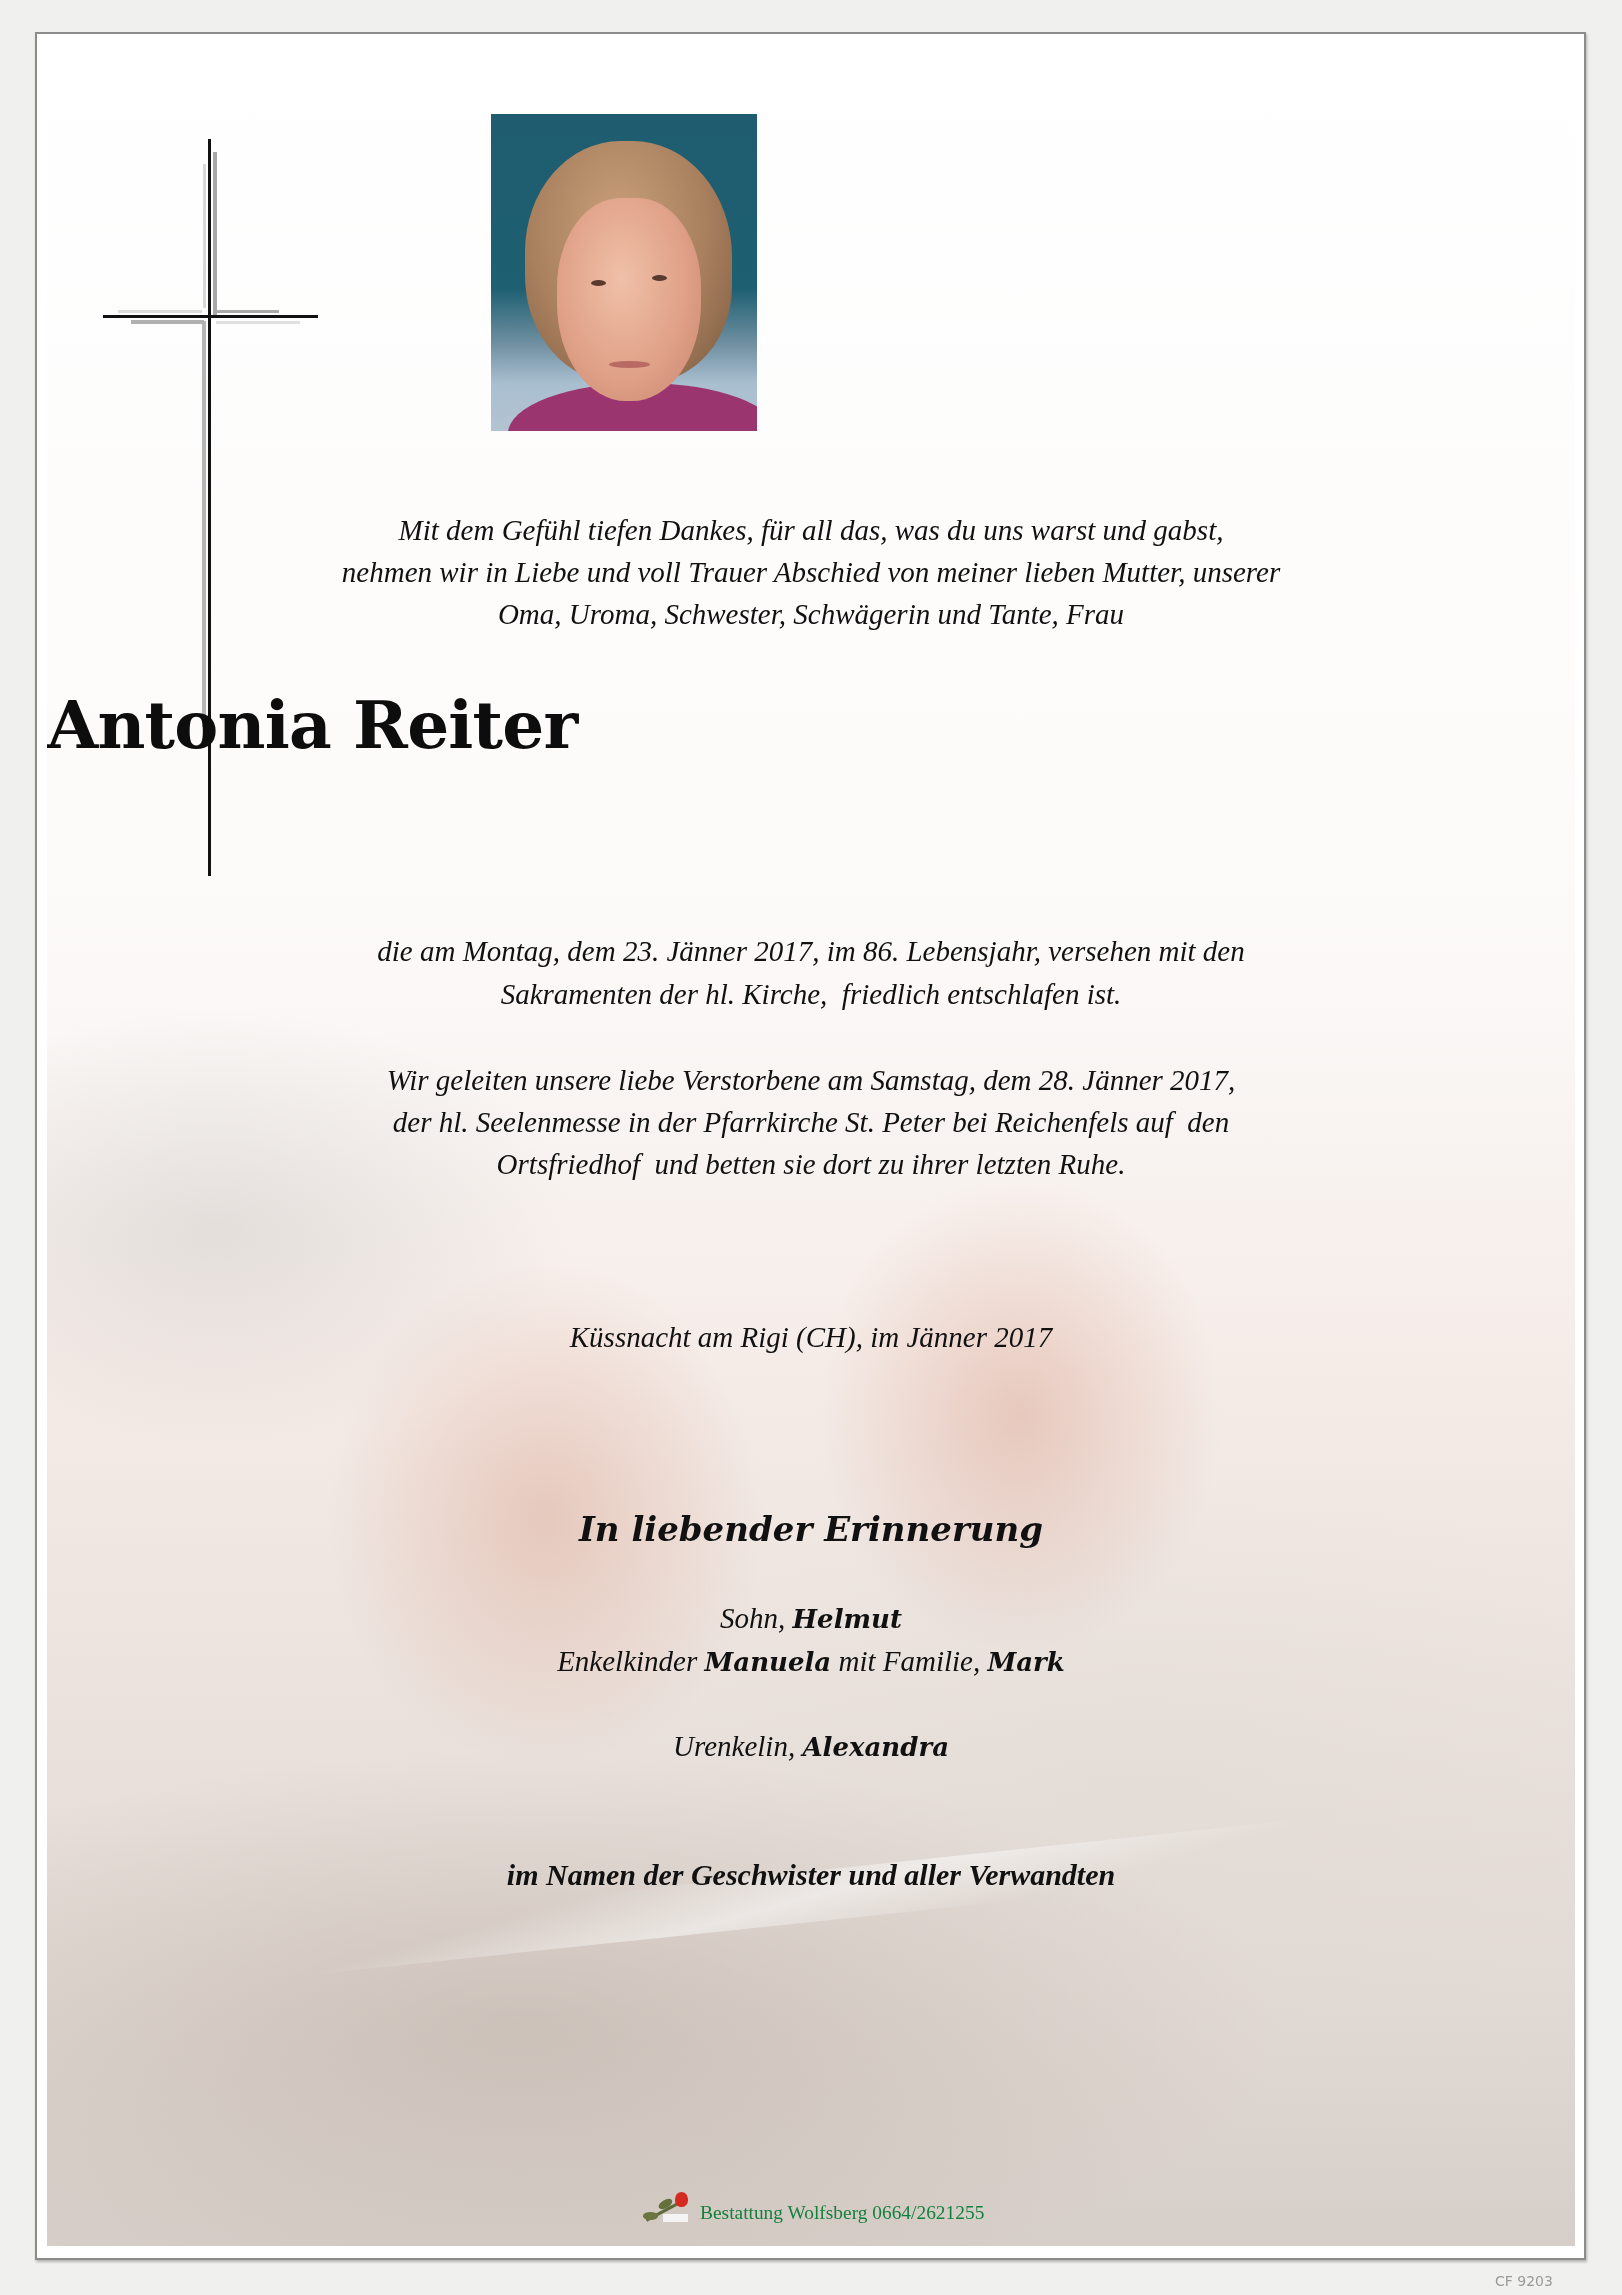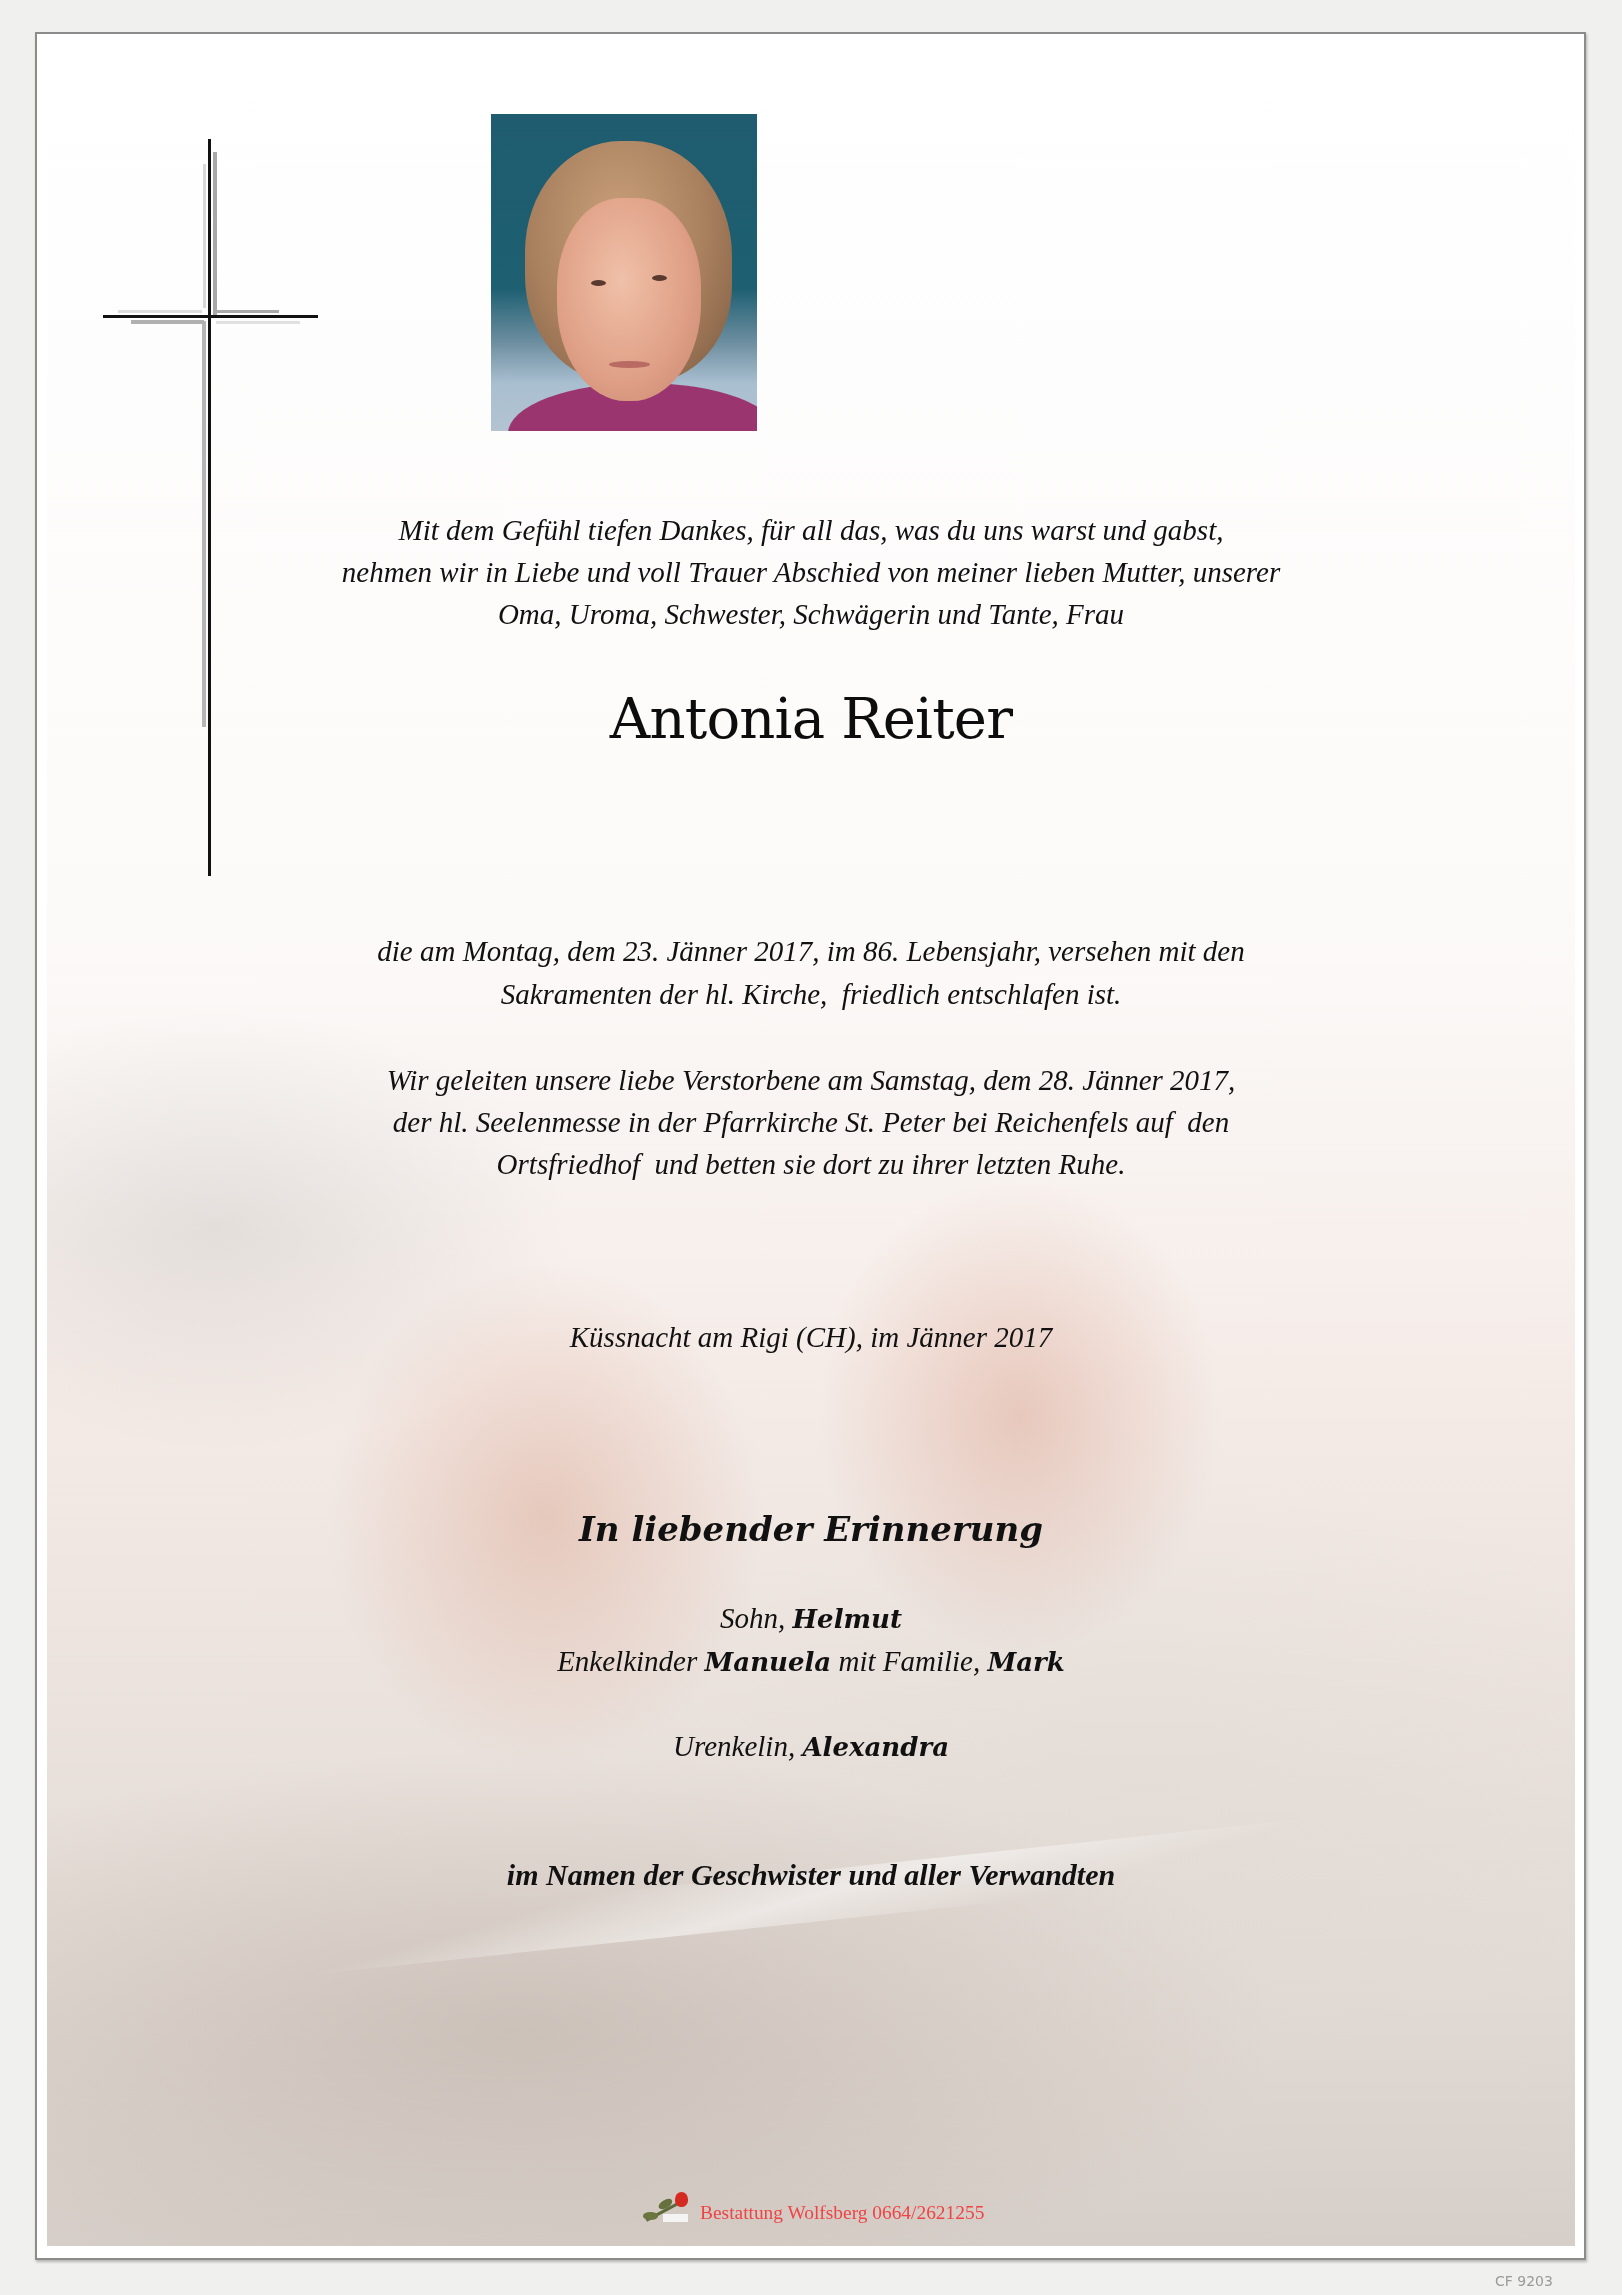--- a/index.html
+++ b/index.html
@@ -78,36 +78,36 @@
 
   
   .poem {
     position: absolute; left: 862px; top: 57px; width: 524px; text-align: center;
     font-family: "DejaVu Serif", serif; font-style: italic;
     font-size: 24.5px; line-height: 35px; color: #151515;
   }
 
   .intro { top: 463px; font-size: 29px; line-height: 42px; font-family: "Liberation Serif", serif; font-style: italic; }
   .name {
-    position: absolute; left: 0; width: 1528px; top: 640px; text-align: center;
-    font-family: "DejaVu Serif", serif; font-weight: normal; font-size: 56px; color: #0d0d0d;
+    position: absolute; left: 0; width: 1528px; top: 640px; 
+    font-family: "DejaVu Serif", serif; font-weight: bold; font-size: 66px; color: #0d0d0d;
     letter-spacing: -0.8px;
   }
   .death { top: 884px; font-size: 29px; line-height: 43px; font-family: "Liberation Serif", serif; }
   .funeral { top: 1013px; font-size: 29px; line-height: 42px; font-family: "Liberation Serif", serif; }
   .place { top: 1270px; font-size: 29px; line-height: 42px; font-family: "Liberation Serif", serif; }
   .memory { top: 1460px; font-size: 34px; line-height: 46px; font-family: "DejaVu Serif", serif; font-weight: bold; }
   .family { top: 1551px; font-size: 29px; line-height: 42px; font-family: "Liberation Serif", serif; }
   .family .gap { height: 42px; }
   .family b { font-family: "DejaVu Serif", serif; font-weight: bold; font-size: 26px; }
   .relatives { top: 1808px; font-size: 30px; line-height: 42px; font-family: "Liberation Serif", serif; font-weight: bold; }
 
   .footer {
     position: absolute; left: 0; width: 1528px; top: 2146px; text-align: center;
-    font-family: "Liberation Serif", serif; font-size: 19.4px; color: #ef4444;
+    font-family: "Liberation Serif", serif; font-size: 19.4px; color: #15803d;
   }
   .footer .rose-logo { display: inline-block; position: relative; width: 59px; height: 34px; vertical-align: -6.8px; margin-right: 3.4px; }
   .rose-logo .bloom { position: absolute; left: 37px; top: 0; width: 13.5px; height: 15px; border-radius: 50% 50% 45% 45%; background: #d42a20; }
   .rose-logo .stem { position: absolute; left: 6.8px; top: 17px; width: 42px; height: 3.4px; background: #5d6b3a; transform: rotate(-28deg); }
   .rose-logo .leaf1 { position: absolute; left: 5px; top: 20px; width: 15px; height: 7.6px; border-radius: 50%; background: #6a7540; }
   .rose-logo .leaf2 { position: absolute; left: 20px; top: 8.4px; width: 15px; height: 8.4px; border-radius: 50%; background: #66703c; transform: rotate(-30deg); }
   .rose-logo .base { position: absolute; left: 25px; top: 22px; width: 25px; height: 8.4px; background: #f4f4f4; }
 
   .code-label {
     position: absolute; left: 1495px; top: 2273px; font-family: "DejaVu Sans", sans-serif;

